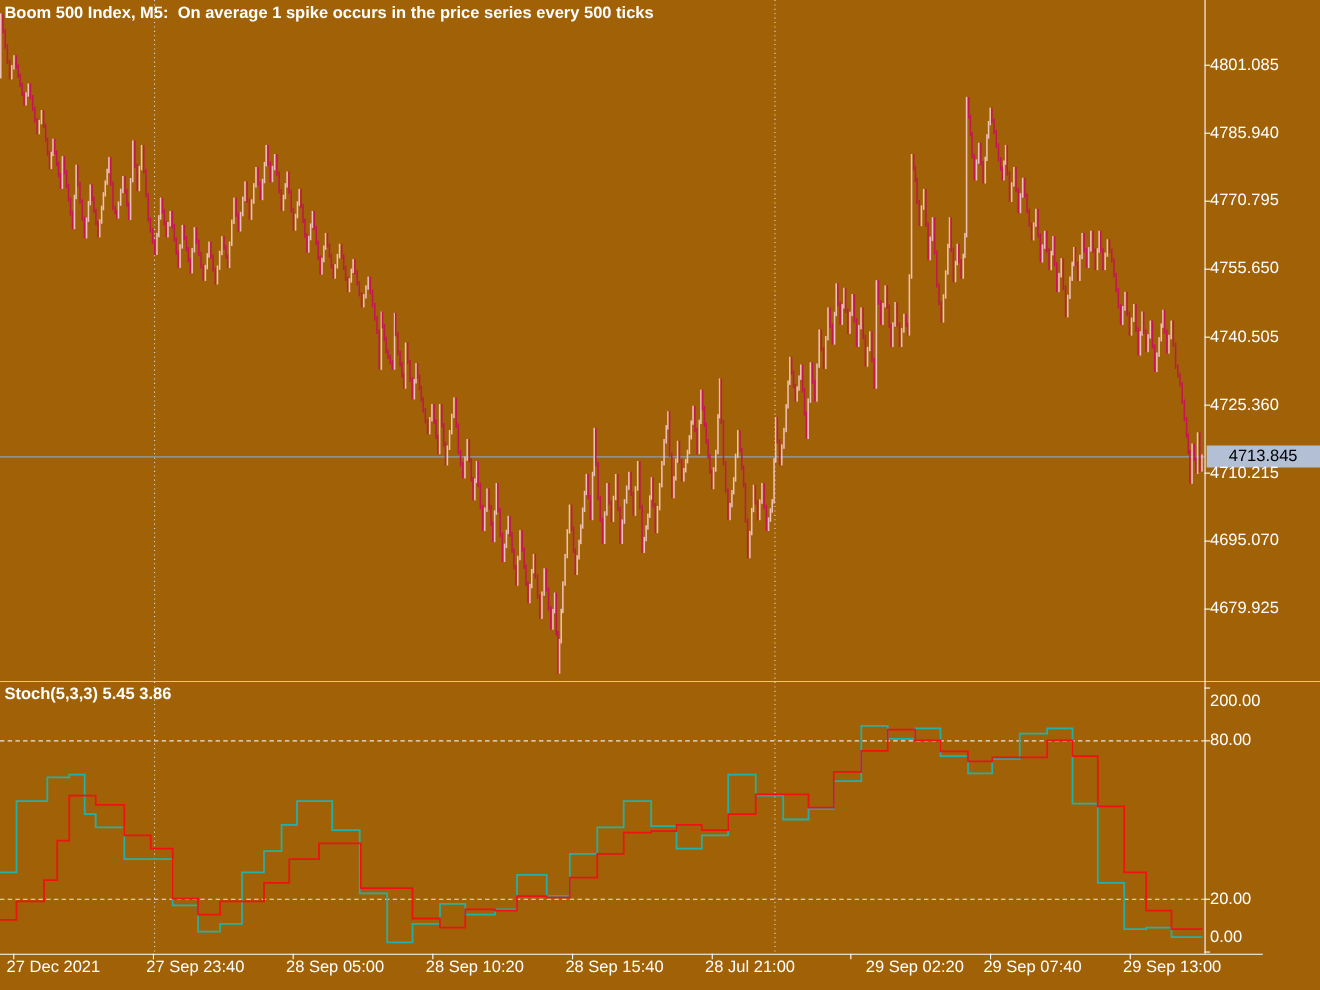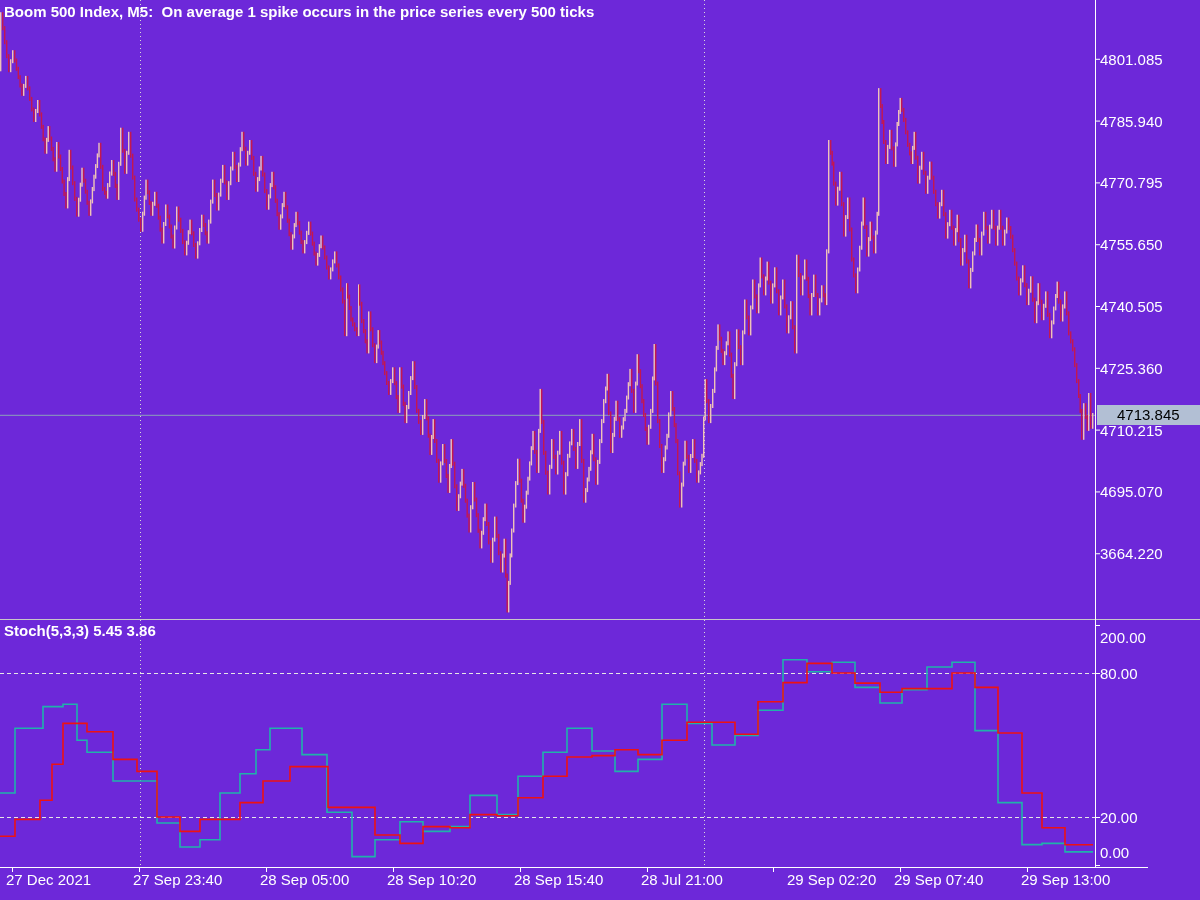--- a/index.html
+++ b/index.html
@@ -1,16 +1,16 @@
 <!DOCTYPE html>
 <html><head>
 <meta charset="utf-8">
 <style>
   html,body{margin:0;padding:0;background:#000;}
-  #app{position:relative;width:1200px;height:900px;background:#6d28d9;overflow:hidden;
+  #app{position:relative;width:1200px;height:900px;background:#a16207;overflow:hidden;
        font-family:"Liberation Sans",sans-serif;color:#fff;}
   #plot{position:absolute;left:0;top:0;pointer-events:none;}
   .title{position:absolute;left:4px;top:3px;font-size:15px;font-weight:600;white-space:pre;color:#fff;}
   .stoch-label{position:absolute;left:4px;top:622px;font-size:15px;font-weight:600;color:#fff;white-space:pre;}
   .ylabel{position:absolute;left:1100px;font-size:15px;color:#fff;transform:translateY(-50%);white-space:nowrap;}
   .xlabel{position:absolute;top:871px;font-size:15px;color:#fff;white-space:nowrap;}
   .badge{position:absolute;left:1097px;width:86px;height:20px;line-height:20px;
          font-size:15px;color:#000;padding-left:20px;}
   .hotspot{position:absolute;background:transparent;}
 </style>
@@ -653,21 +653,21 @@
 
   <div id="labels">
       <span class="ylabel" style="top: 58.7865px;">4801.085</span>
       <span class="ylabel" style="top: 120.593px;">4785.940</span>
       <span class="ylabel" style="top: 182.399px; text-align: center;">4770.795</span>
       <span class="ylabel" style="top: 244.205px;">4755.650</span>
       <span class="ylabel" style="top: 306.011px;">4740.505</span>
       <span class="ylabel" style="top: 367.817px;">4725.360</span>
       <span class="ylabel" style="top: 429.623px;">4710.215</span>
       <span class="ylabel" style="top: 491.429px;">4695.070</span>
-      <span class="ylabel" style="top: 553.235px;">3664.220</span>
+      <span class="ylabel" style="top: 553.235px;">4679.925</span>
       <span class="ylabel" style="top: 637px;">200.00</span>
       <span class="ylabel" style="top: 673px;">80.00</span>
       <span class="ylabel" style="top: 817px;">20.00</span>
       <span class="ylabel" style="top: 852px;">0.00</span>
       <span class="xlabel" style="left: 6px;">27 Dec 2021</span>
       <span class="xlabel" style="left: 133px;">27 Sep 23:40</span>
       <span class="xlabel" style="left: 260px;">28 Sep 05:00</span>
       <span class="xlabel" style="left: 387px;">28 Sep 10:20</span>
       <span class="xlabel" style="left: 514px;">28 Sep 15:40</span>
       <span class="xlabel" style="left: 641px;">28 Jul 21:00</span>

